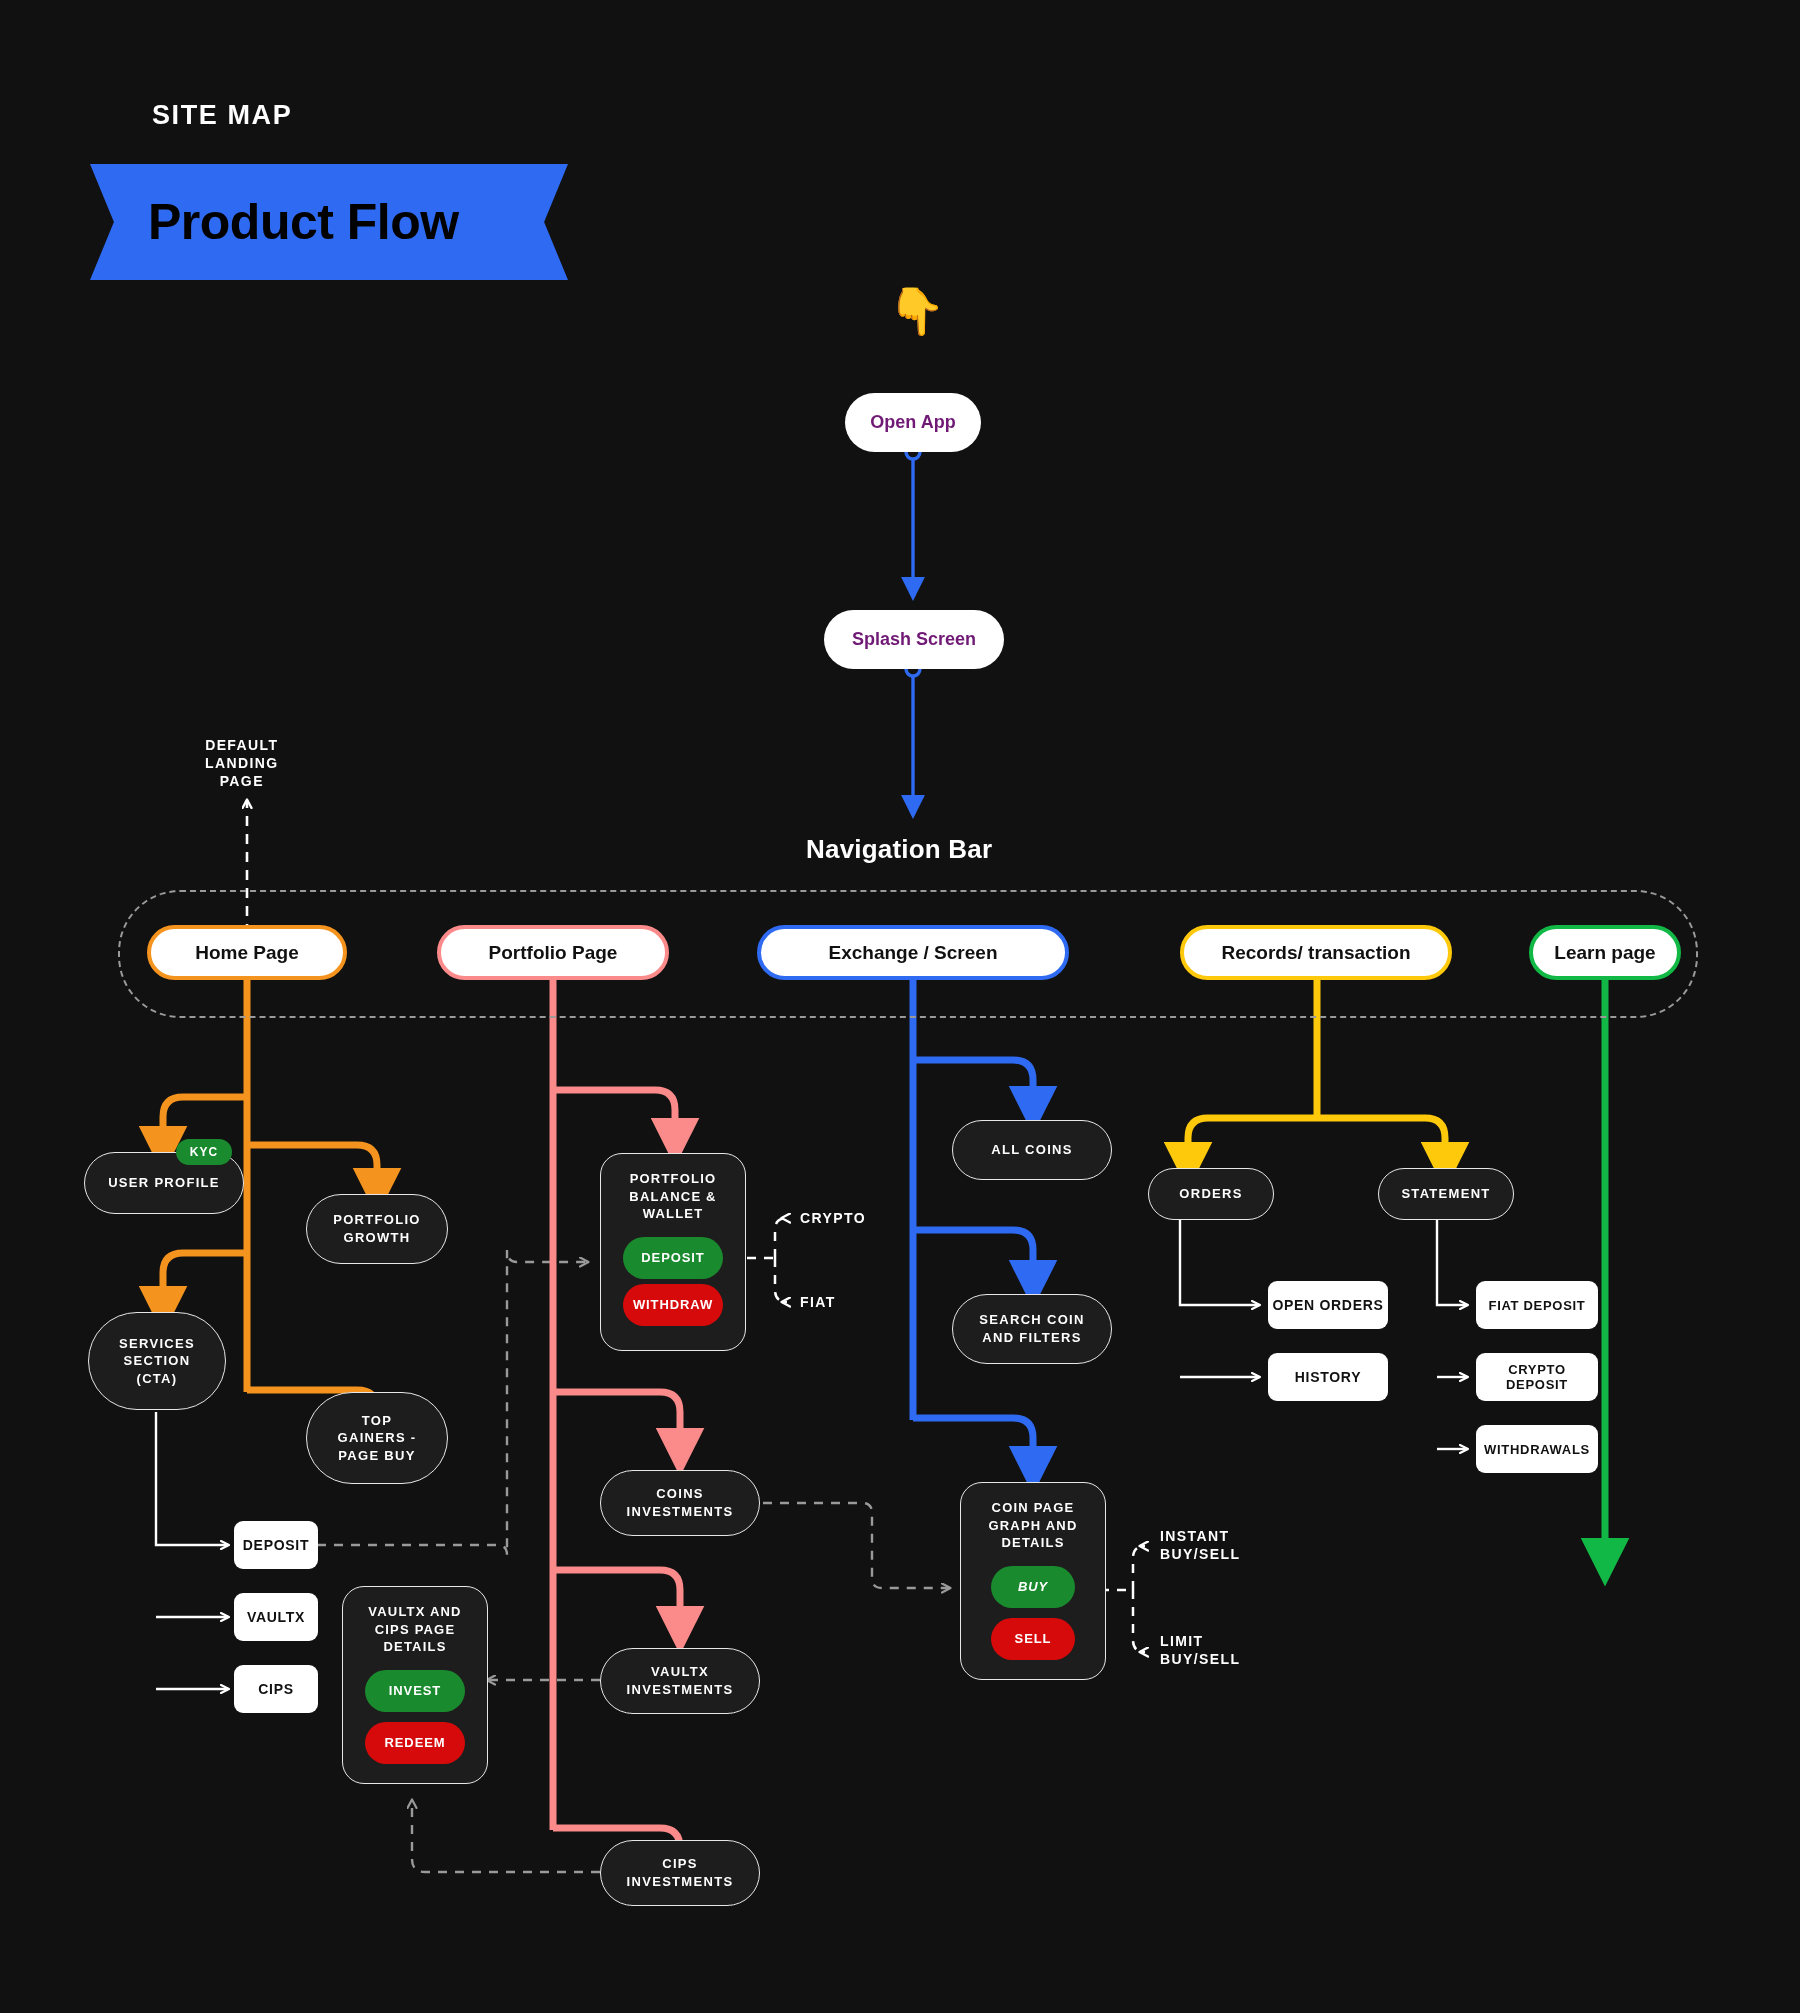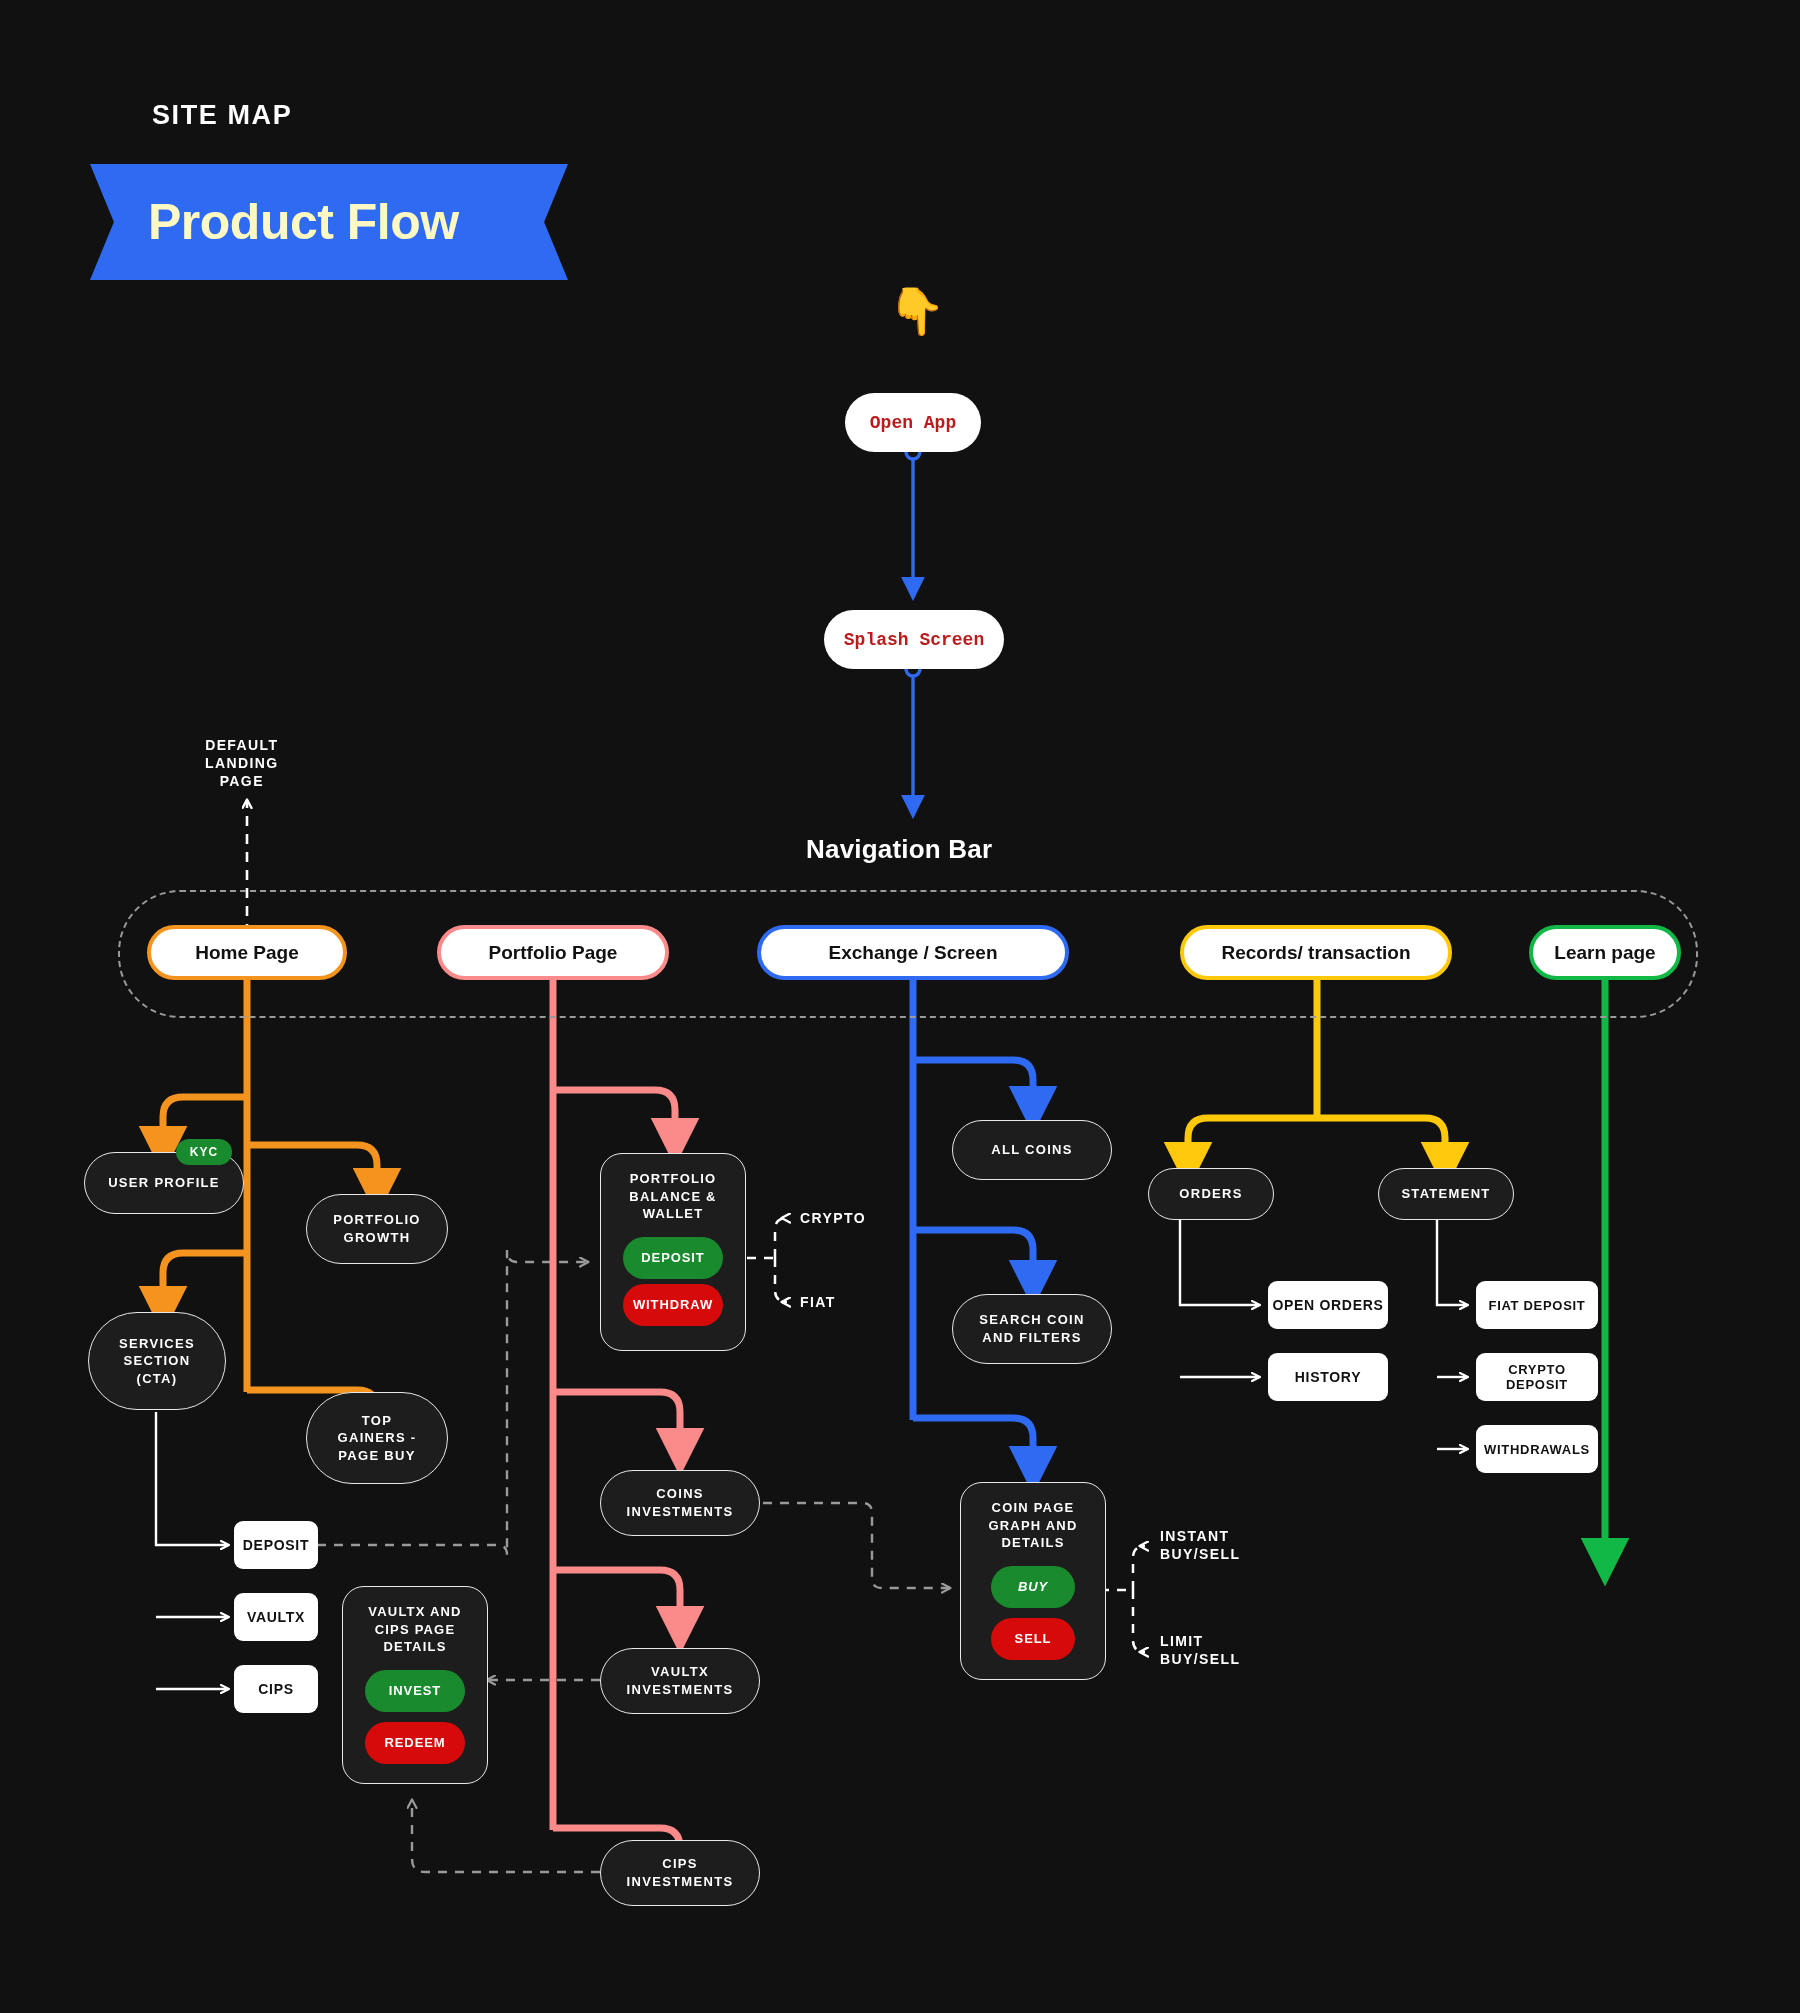--- a/index.html
+++ b/index.html
@@ -17,27 +17,27 @@
     left:152px;top:100px;color:#ffffff;font-size:27px;font-weight:bold;
     letter-spacing:1.6px;
   }
   .ribbon{
     left:90px;top:164px;width:478px;height:116px;
     background:#2f6bf2;
     clip-path:polygon(0 0, 100% 0, 95% 50%, 100% 100%, 0 100%, 5% 50%);
     display:flex;align-items:center;
   }
   .ribbon span{
-    margin-left:58px;color:#fef9c3;font-size:50px;font-weight:bold;letter-spacing:-0.5px;
+    margin-left:58px;color:#000000;font-size:50px;font-weight:bold;letter-spacing:-0.5px;
   }
 
   
   .pill-white{
     background:#ffffff;border-radius:999px;display:flex;align-items:center;justify-content:center;
-    color:#b91c1c;font-weight:bold;font-family:Liberation Mono, monospace;
+    color:#701a75;font-weight:bold;
   }
   .nav-pill{
     background:#ffffff;border-radius:999px;display:flex;align-items:center;justify-content:center;
     color:#111111;font-weight:bold;font-size:19px;border:4px solid #888;
   }
   .dark-pill{
     background:#1d1d1d;border:1.6px solid #e8e8e8;border-radius:999px;
     display:flex;align-items:center;justify-content:center;text-align:center;
     color:#ffffff;font-size:13px;font-weight:bold;letter-spacing:1.3px;line-height:1.35;
   }

